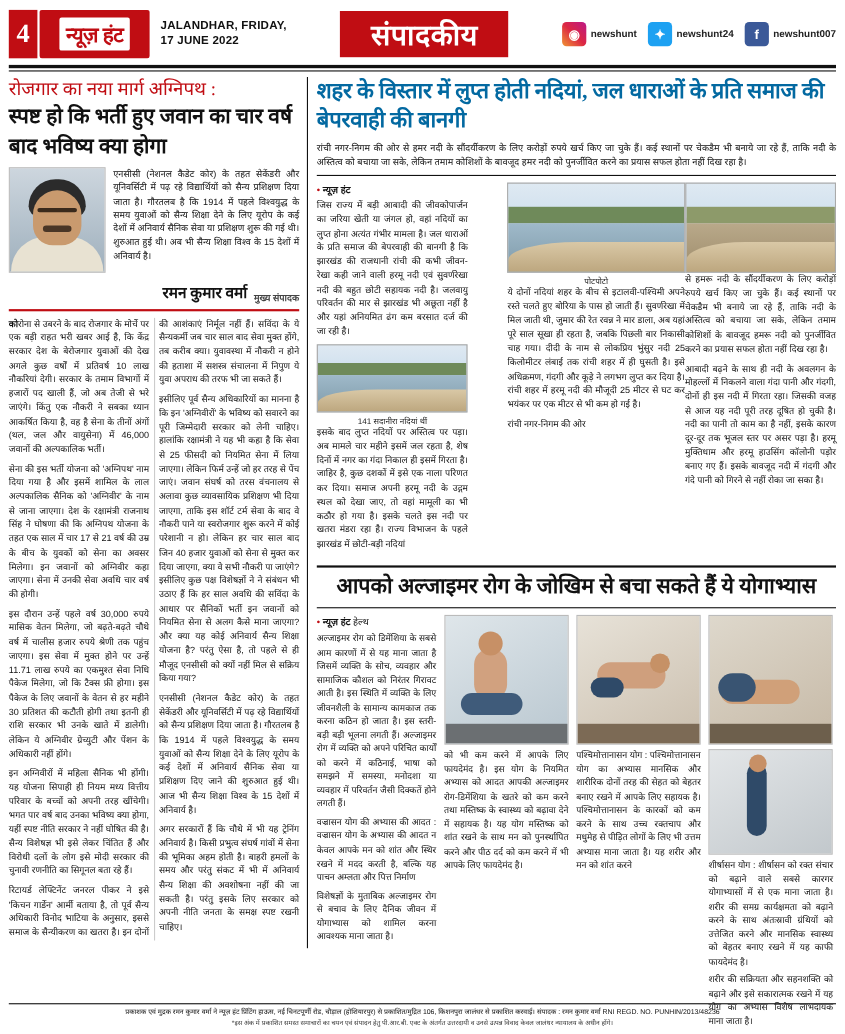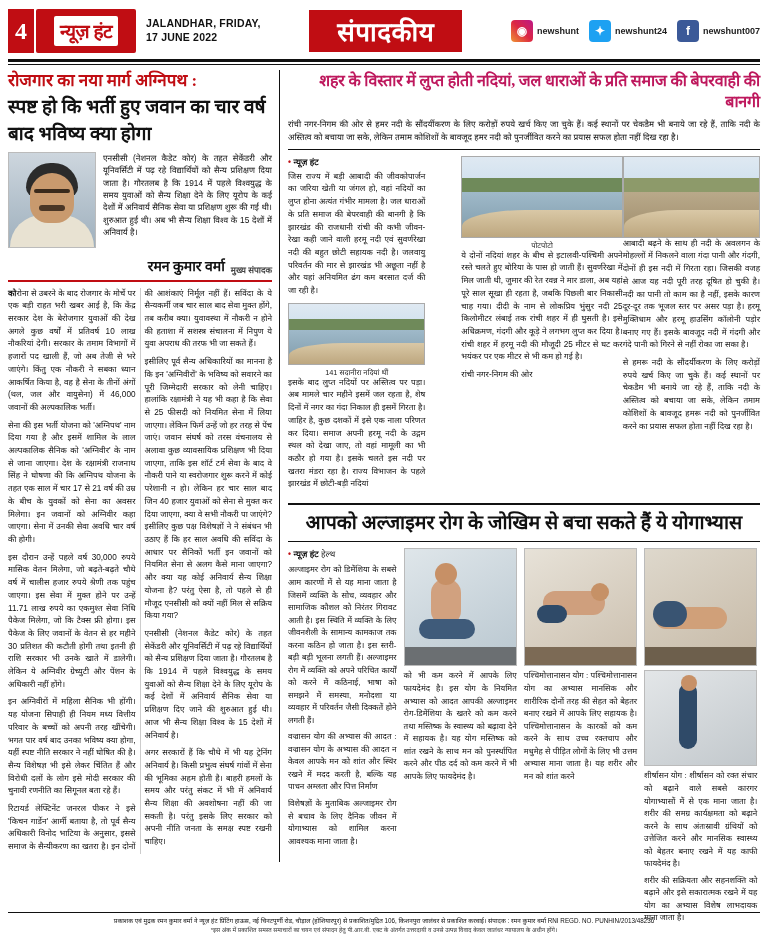--- a/index.html
+++ b/index.html
@@ -55,21 +55,21 @@
 
   .rule-thick { height:3px; background:#111; margin-top:3px; }
   .rule-thin { height:1px; background:#111; margin-top:1.5px; }
 
   
   .main { display:flex; margin-top:5px; height:792px; }
   .col-left { width:272px; padding-right:7px; border-right:1px solid #111; }
   .col-right { flex:1; padding-left:8px; }
 
   .edit-head {
-    color:#c00d13; font-family:"Liberation Serif", serif; font-weight:bold;
+    color:#c00d13; font-family:"Liberation Serif", serif; font-weight:normal;
     font-size:17px; line-height:1.35; margin-bottom:2px;
   }
   .edit-sub {
     font-family:"Liberation Serif", serif; font-weight:bold; font-size:19px;
     line-height:1.4; color:#111; margin-bottom:4px;
   }
   .hr-red { height:2px; background:#c00d13; margin:5px 0 6px; }
 
   .author-block { display:flex; gap:7px; margin-bottom:5px; }
   .author-photo {
@@ -93,22 +93,22 @@
 
   .body-2col { column-count:2; column-gap:9px; column-rule:0.5px solid #ccc; }
   p.bt {
     font-size:8.2px; line-height:1.55; text-align:justify; margin:0 0 5px;
     color:#111; text-justify:inter-word;
   }
   p.bt.first::first-letter { font-weight:bold; }
 
   
   .lead-head {
-    font-family:"Liberation Serif", serif; font-weight:bold; font-size:16px;
-    line-height:1.32; color:#be185d; letter-spacing:-0.2px;text-align:right;
+    font-family:"Liberation Serif", serif; font-weight:bold; font-size:20px;
+    line-height:1.32; color:#0369a1; letter-spacing:-0.2px;
   }
   .lead-kicker {
     font-size:8.4px; line-height:1.55; text-align:justify; margin-top:6px;
     border-bottom:1px solid #111; padding-bottom:5px; margin-bottom:6px;
   }
 
   .lead-body { display:flex; gap:0; }
   .lb-col { width:31.5%; }
   .lb-col.mid { width:37%;margin-left:36px; }
 
@@ -264,22 +264,22 @@
             <p class="bt">रांची नगर-निगम की ओर</p>
           </div>
 
           <div class="lb-col">
             <div class="photo dry" style="height:82px">
               <div class="sky"></div>
                 <div class="trees"></div>
                 <div class="water"></div>
                 <div class="bank"></div>
             </div>
+            <p class="bt">से हमरू नदी के सौंदर्यीकरण के लिए करोड़ों रुपये खर्च किए जा चुके हैं। कई स्थानों पर चेकडैम भी बनाये जा रहे हैं, ताकि नदी के अस्तित्व को बचाया जा सके, लेकिन तमाम कोशिशों के बावजूद हमरू नदी को पुनर्जीवित करने का प्रयास सफल होता नहीं दिख रहा है।</p>
             <p class="bt">आबादी बढ़ने के साथ ही नदी के अवलगन के मोहल्लों में निकलने वाला गंदा पानी और गंदगी, दोनों ही इस नदी में गिरता रहा। जिसकी वजह से आज यह नदी पूरी तरह दूषित हो चुकी है। नदी का पानी तो काम का है नहीं, इसके कारण दूर-दूर तक भूजल स्तर पर असर पड़ा है। हरमू मुक्तिधाम और हरमू हाउसिंग कॉलोनी पड़ोर बनाए गए हैं। इसके बावजूद नदी में गंदगी और गंदे पानी को गिरने से नहीं रोका जा सका है।</p>
-            <p class="bt">से हमरू नदी के सौंदर्यीकरण के लिए करोड़ों रुपये खर्च किए जा चुके हैं। कई स्थानों पर चेकडैम भी बनाये जा रहे हैं, ताकि नदी के अस्तित्व को बचाया जा सके, लेकिन तमाम कोशिशों के बावजूद हमरू नदी को पुनर्जीवित करने का प्रयास सफल होता नहीं दिख रहा है।</p>
           </div>
         </div>
       </div>
 
       <div class="hr-black2"></div>
 
       <div>
         <div class="yoga-head">आपको अल्जाइमर रोग के जोखिम से बचा सकते हैं ये योगाभ्यास</div>
         <div class="hr-black"></div>
 

